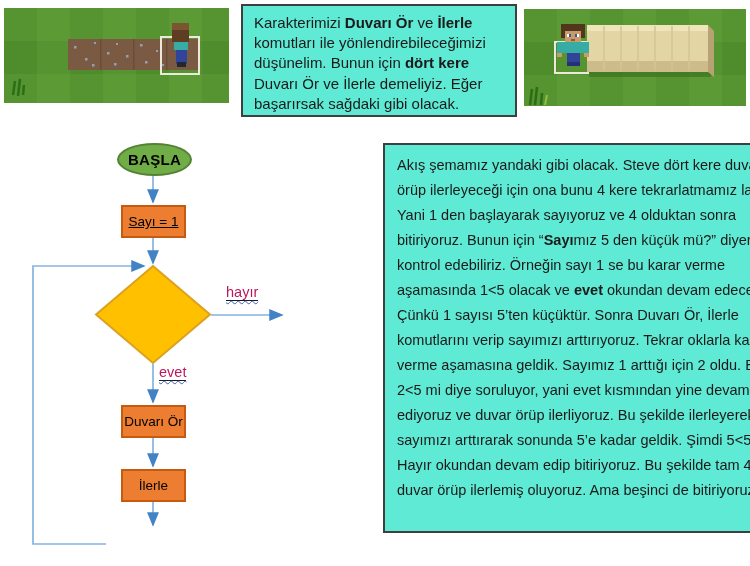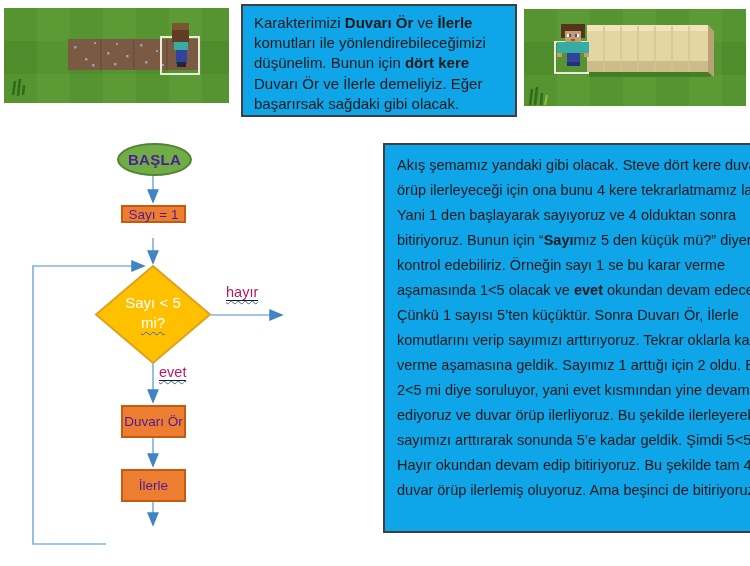--- a/index.html
+++ b/index.html
@@ -12,33 +12,33 @@
     --dirt:#7A5A43; --wall:#E4D6A4;
     --steve-shirt:#36ACA5; --steve-pants:#32439A; --steve-hair:#5E3D22; --steve-skin:#C99B69;
     --selection:#ECE9DA;
   }
   html,body{margin:0;padding:0;}
   body{width:750px;height:566px;background:#ffffff;font-family:"Liberation Sans",sans-serif;}
   .page{position:relative;width:750px;height:566px;overflow:hidden;background:#fff;}
   .scene{position:absolute;display:block;}
   .scene-left{left:4px;top:8px;}
   .scene-right{left:524px;top:9px;}
-  .textbox{position:absolute;box-sizing:border-box;border:2px solid var(--box-border);color:#1a1a1a;background:#0ea5e9;}
+  .textbox{position:absolute;box-sizing:border-box;border:2px solid var(--box-border);color:#1a1a1a;background:#5eead4;}
   .info-box{left:241px;top:4px;width:276px;height:113px;padding:7px 10px 0 11px;font-size:15px;line-height:20.2px;}
   .explain-box{left:383px;top:143px;width:426px;height:390px;padding:8px 11px 0 12px;font-size:14.5px;line-height:25px;}
   .textbox p{margin:0;}
   .overlay{position:absolute;left:0;top:0;pointer-events:none;}
   .node{position:absolute;box-sizing:border-box;display:flex;align-items:center;justify-content:center;
-        color:#4c1d95;text-align:center;}
+        color:#000000;text-align:center;}
   .ellipse{border-radius:50%;background:var(--flow-green);border:2px solid var(--flow-green-border);
            font-size:15px;font-weight:700;letter-spacing:.3px;}
   .rectnode{background:var(--flow-orange);border:2px solid var(--flow-orange-border);font-size:13.5px;}
   .n-start{left:117px;top:143px;width:75px;height:33px;}
   .n-end{left:286px;top:300px;width:70px;height:32px;}
-  .n-init{left:121px;top:205px;width:65px;height:18px;}
+  .n-init{left:121px;top:205px;width:65px;height:33px;text-decoration:underline;}
   .n-wall{left:121px;top:405px;width:65px;height:33px;}
   .n-fwd{left:121px;top:469px;width:65px;height:33px;}
   .n-inc{left:106px;top:528px;width:97px;height:31px;}
   .decision-text{position:absolute;left:96px;top:293px;width:114px;color:#fff;font-size:15px;
                  line-height:20px;text-align:center;}
   .wavy{text-decoration:underline;text-decoration-style:wavy;text-decoration-color:var(--spellcheck-blue);
         text-decoration-thickness:1px;text-underline-offset:3px;}
   .edge-label{position:absolute;font-size:14.5px;color:#be185d;}
   .edge-label .u{border-bottom:1.5px solid #1a1a1a;padding-bottom:0;}
   .lbl-no{left:226px;top:284px;}
@@ -162,24 +162,20 @@
       <line x1="153" y1="438" x2="153" y2="466" marker-end="url(#ah)"></line>
       <line x1="153" y1="502" x2="153" y2="525" marker-end="url(#ah)"></line>
       <polyline points="106,544 33,544 33,266 144,266" marker-end="url(#ah)"></polyline>
     </g>
     <polygon points="153,266 210,314.5 153,363 96,314.5" style="fill:var(--flow-gold);stroke:var(--flow-gold-border)" stroke-width="2"></polygon>
   </svg>
 
   <div class="node ellipse n-start">BAŞLA</div>
   <div class="node rectnode n-init">Sayı = 1</div>
 
-  <div class="decision-text">
-    <span>Sayı &lt; 5</span><br>
-    <span class="wavy">mi?</span>
-  </div>
 
   <div class="edge-label lbl-no">
     <span class="u"><span class="wavy">hayır</span></span>
   </div>
   <div class="edge-label lbl-yes">
     <span class="u"><span class="wavy">evet</span></span>
   </div>
 
   <div class="node rectnode n-wall">Duvarı Ör</div>
   <div class="node rectnode n-fwd">İlerle</div>

